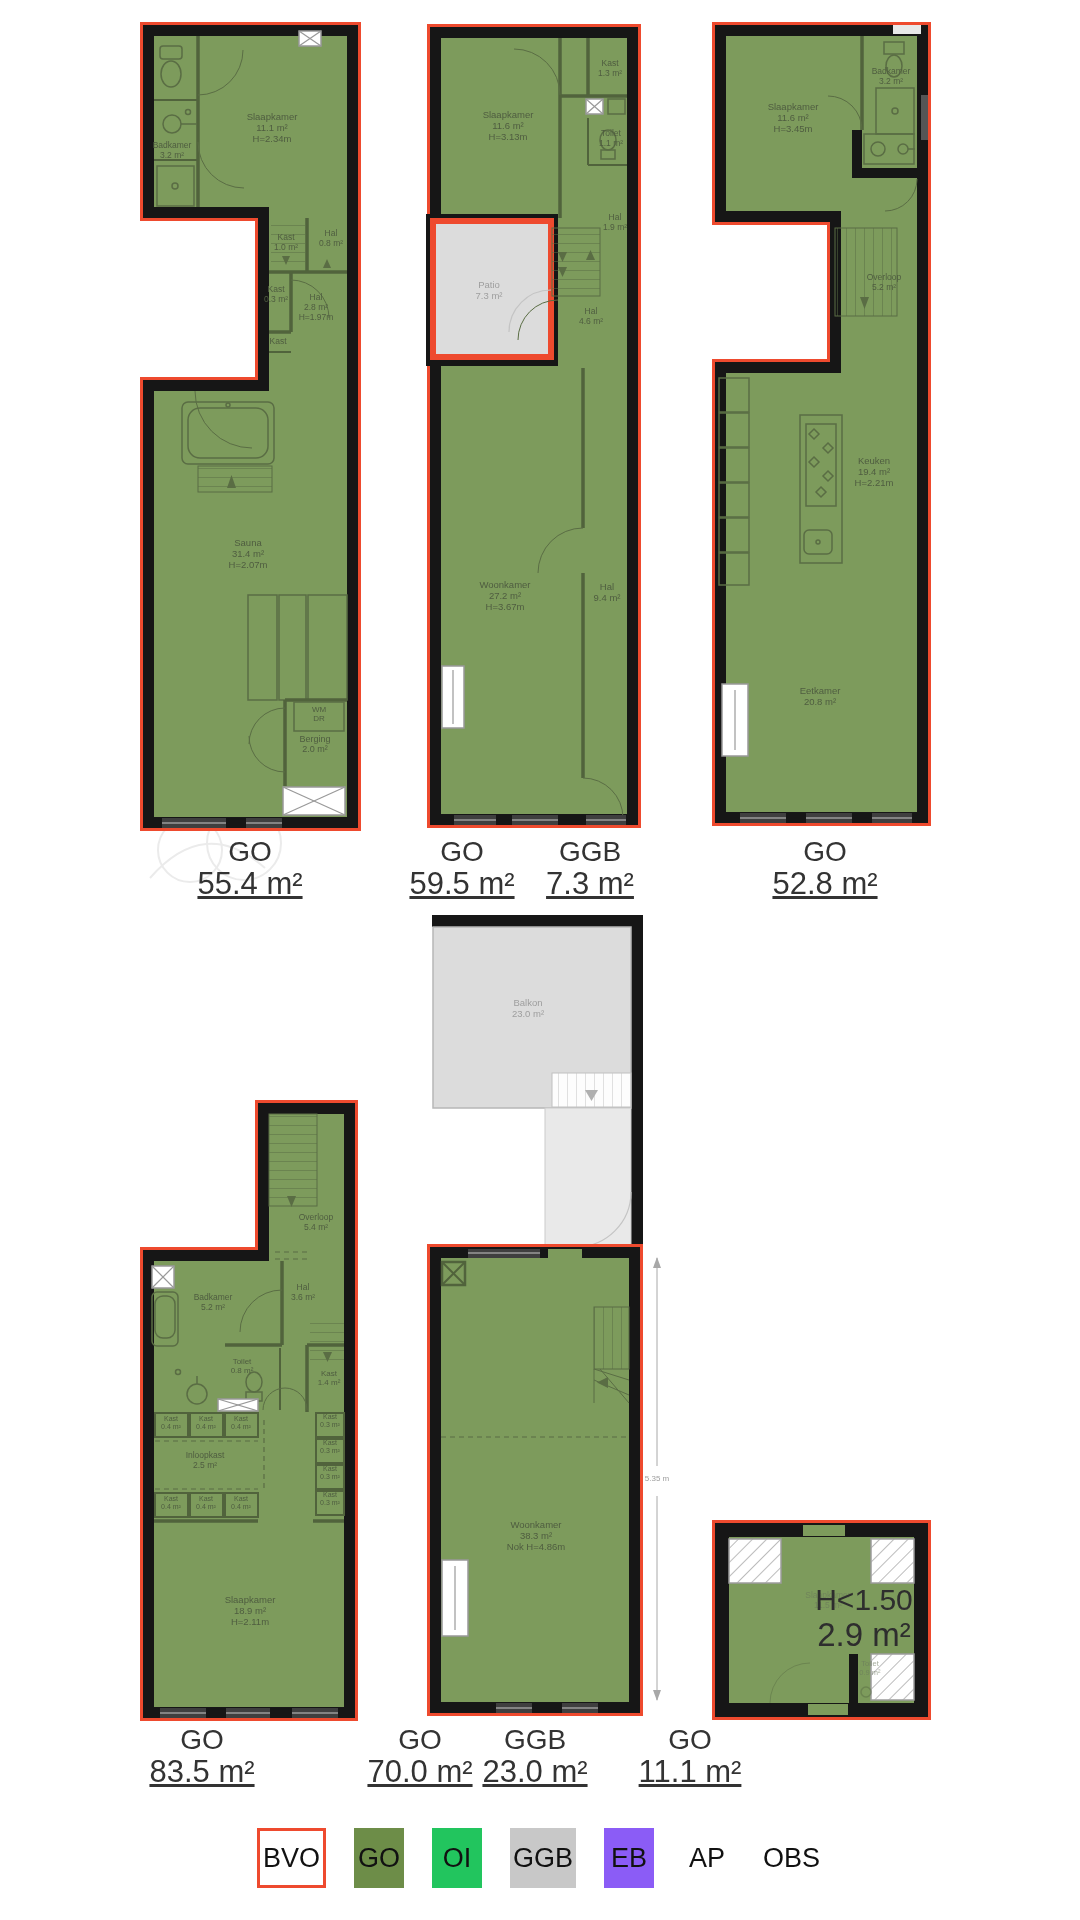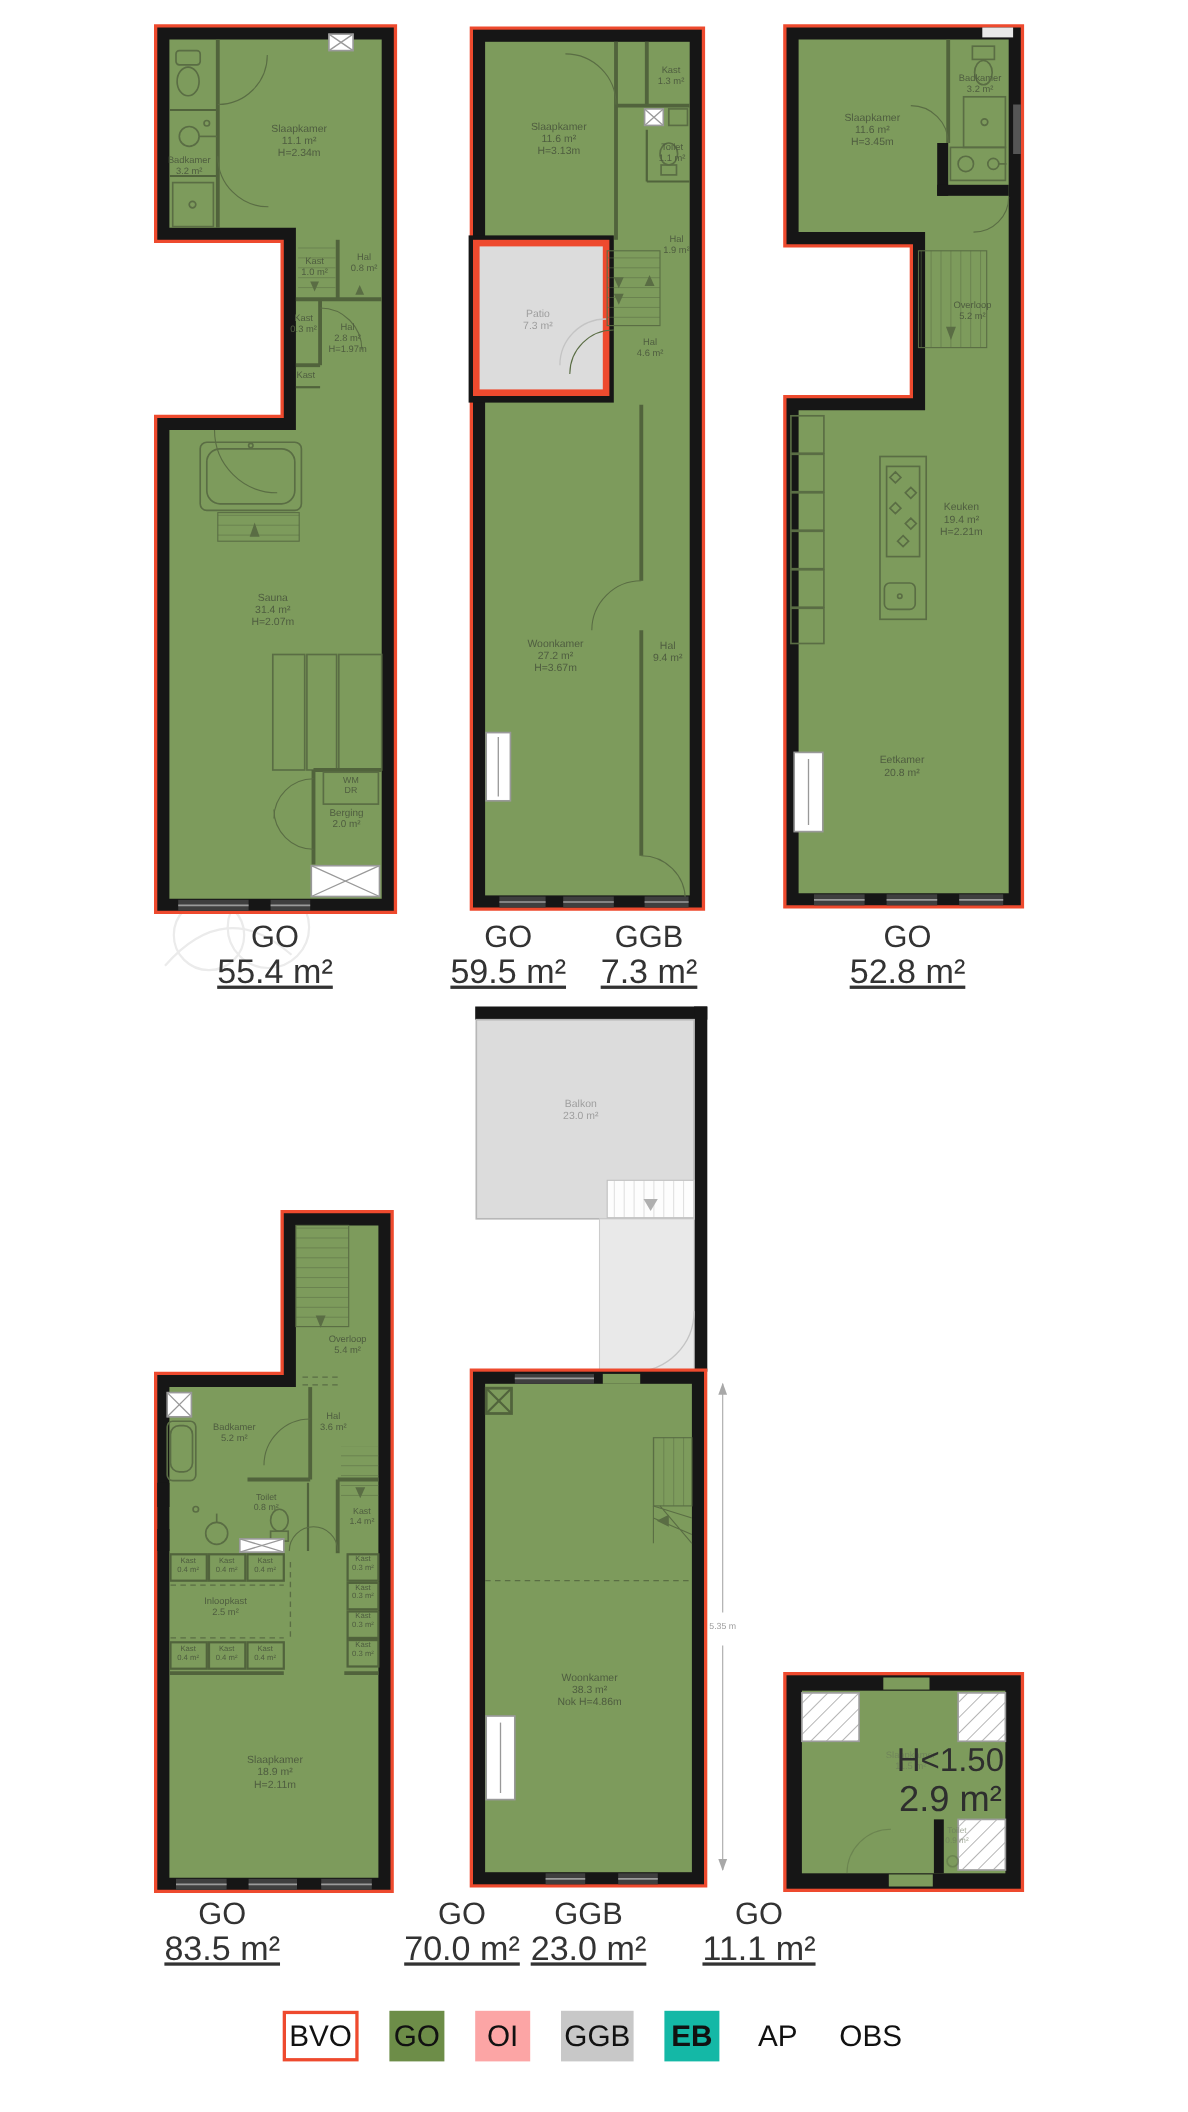--- a/index.html
+++ b/index.html
@@ -30,21 +30,21 @@
   .arcg{stroke:#c4c4c4;stroke-width:1.2;fill:none;}
   .rlabel{font-size:9.5px;fill:#4f5d40;text-anchor:middle;}
   .rlabel.grey{fill:#9e9e9e;}
   .rlabel.faded{fill:#68755a;opacity:.6;}
   .rlabel.big{fill:#2e2e2e;}
   .alabel{position:absolute;transform:translateX(-50%);text-align:center;color:#333;
           font-size:28px;line-height:1.12;white-space:nowrap;}
   .alabel .val{font-size:31px;text-decoration:underline;}
   #legend{position:absolute;left:0;top:1828px;width:100%;display:flex;justify-content:center;
           align-items:center;gap:28px;}
-  .lbox{min-width:50px;height:46px;display:flex;align-items:center;justify-content:center;
+  .lbox{min-width:50px;height:60px;display:flex;align-items:center;justify-content:center;
         font-size:27px;color:#111;padding:0 3px;box-sizing:border-box;}
 </style>
 </head>
 <body>
 
 <div id="stage">
 
 <svg id="plansvg" width="1080" height="1920" viewBox="0 0 1080 1920">
   <defs>
     <pattern id="hlines" width="9" height="9" patternUnits="userSpaceOnUse">
@@ -487,20 +487,20 @@
   <div class="val">23.0 m²</div>
 </div>
 <div class="alabel" style="left:690px;top:1724px">
   <div>GO</div>
   <div class="val">11.1 m²</div>
 </div>
 
 <div id="legend">
   <div class="lbox" style="background: rgb(255, 255, 255); border: 3px solid rgb(238, 74, 46);">BVO</div>
   <div class="lbox" style="background: rgb(109, 141, 72);">GO</div>
-  <div class="lbox" style="background: #fca5a5;">OI</div>
+  <div class="lbox" style="background: #22c55e;">OI</div>
   <div class="lbox" style="background: rgb(200, 200, 200);">GGB</div>
-  <div class="lbox" style="background: #14b8a6; font-weight: bold;">EB</div>
+  <div class="lbox" style="background: #8b5cf6;">EB</div>
   <div class="lbox">AP</div>
   <div class="lbox">OBS</div>
 </div>
 
 </div>
 
 </body></html>

